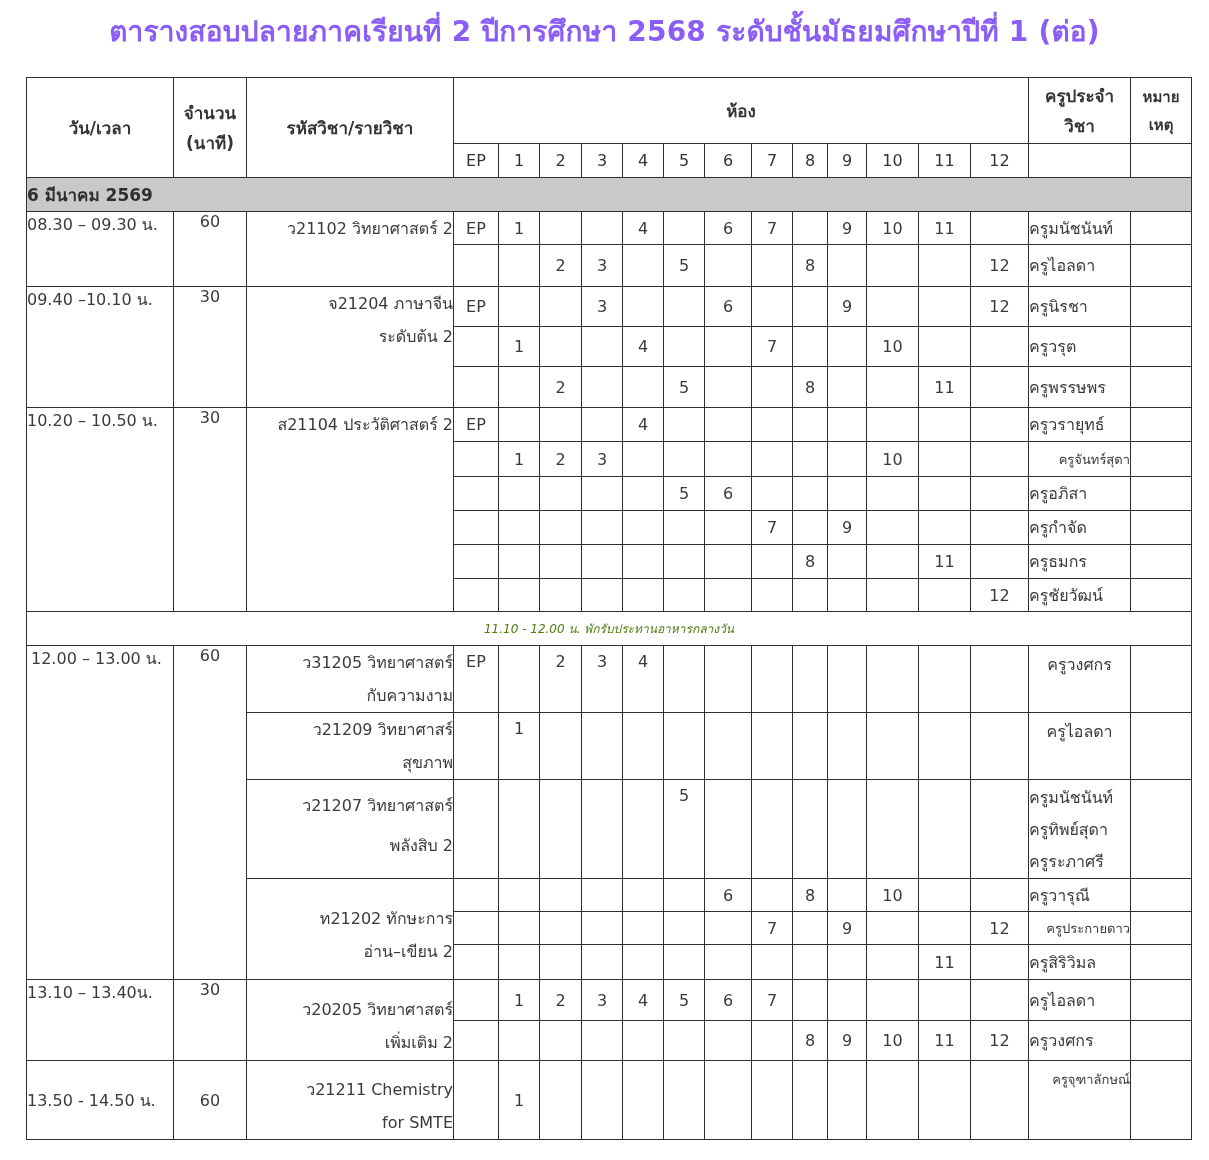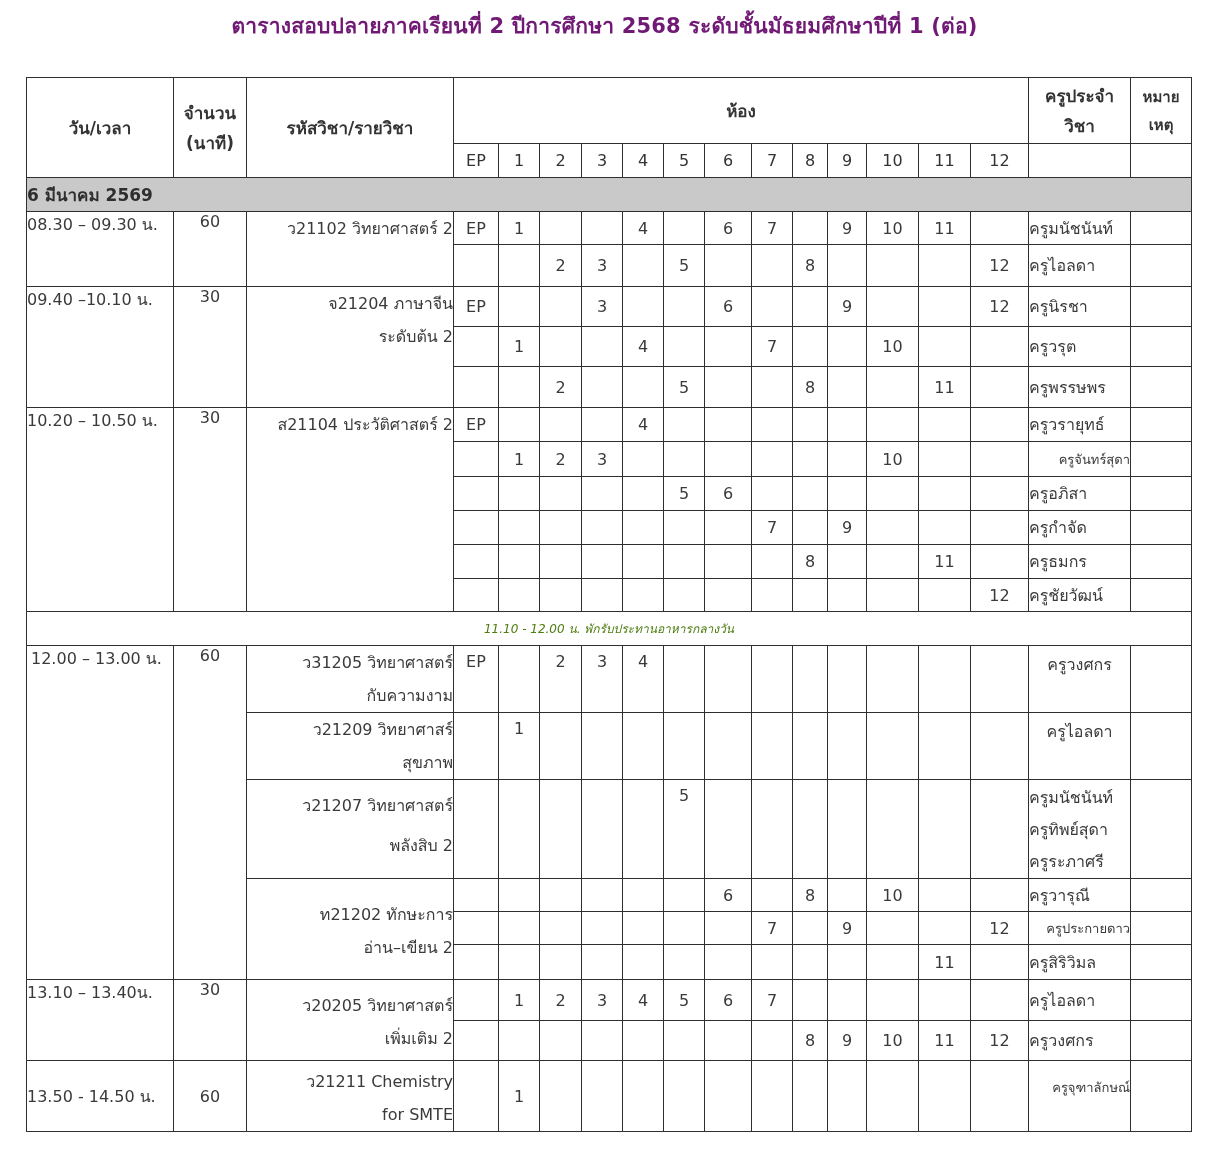--- a/index.html
+++ b/index.html
@@ -2,49 +2,49 @@
 <html><head>
 <meta charset="utf-8">
 <style>
   html, body { margin:0; padding:0; }
   body {
     width:1209px; height:1160px; position:relative; background:#ffffff;
     font-family:"DejaVu Sans", sans-serif; color:#3a3a3a; overflow:hidden;
   }
   .title {
     position:absolute; top:9px; left:0; width:1209px; text-align:center;
-    font-size:21px; font-weight:bold; color:#701a75; letter-spacing:0.2px;
+    font-size:28px; font-weight:bold; color:#8b5cf6; letter-spacing:0.2px;
   }
   table.sched {
     position:absolute; left:26px; top:77px; width:1165px;
     border-collapse:collapse; table-layout:fixed; font-size:16px;
   }
   table.sched td, table.sched th {
     border:1px solid #2f2f2f; padding:0; overflow:visible; white-space:nowrap;
   }
   th { font-weight:bold; color:#333; font-size:17px; text-align:center; vertical-align:middle; line-height:30px; }
   th.small { font-size:15px; line-height:28px; }
   th.roomh { font-weight:normal; font-size:16px; }
   .date-bar td { background:#c9c9c9; font-weight:bold; font-size:17px; padding-left:10px; color:#2e2e2e; }
   td.rm { text-align:center; vertical-align:middle; }
   tr.top td.rm { vertical-align:top; padding-top:6px; }
   td.time { vertical-align:top; padding:8px 0 0 2px; }
   td.time.mid { vertical-align:middle; padding-top:0; }
   td.dur { text-align:center; vertical-align:top; padding-top:8px; }
   td.dur.mid { vertical-align:middle; padding-top:0; }
   td.subj { vertical-align:top; padding:6px 0 0 10px; line-height:33px;text-align:right; }
-  td.subj.mid { vertical-align:middle; padding-top:4px; }
+  td.subj.mid { vertical-align:middle; padding-top:12px; }
   td.subj.tall { line-height:40px; padding-top:6px; }
   td.subj span { display:block; }
   td.tch { padding-left:2px; vertical-align:middle; }
   td.tch.small { font-size:13px;text-align:right; }
   td.tch.center { text-align:center; padding-left:0; vertical-align:top; padding-top:6px; }
   td.tch.multi { line-height:32px; vertical-align:top; padding-top:2px; }
   td.tch.multi span { display:block; }
-  td.tch.small.topal { vertical-align:top; padding-top:16px;margin-left:14px; }
+  td.tch.small.topal { vertical-align:top; padding-top:8px;margin-left:14px; }
   td.note { }
   .lunch td { text-align:center; font-style:italic; color:#4d7c0f; font-size:12px; }
 </style>
 </head>
 <body>
 
 <div class="title">ตารางสอบปลายภาคเรียนที่ 2 ปีการศึกษา 2568 ระดับชั้นมัธยมศึกษาปีที่  1 (ต่อ)</div>
 
 <table class="sched">
   <colgroup>

